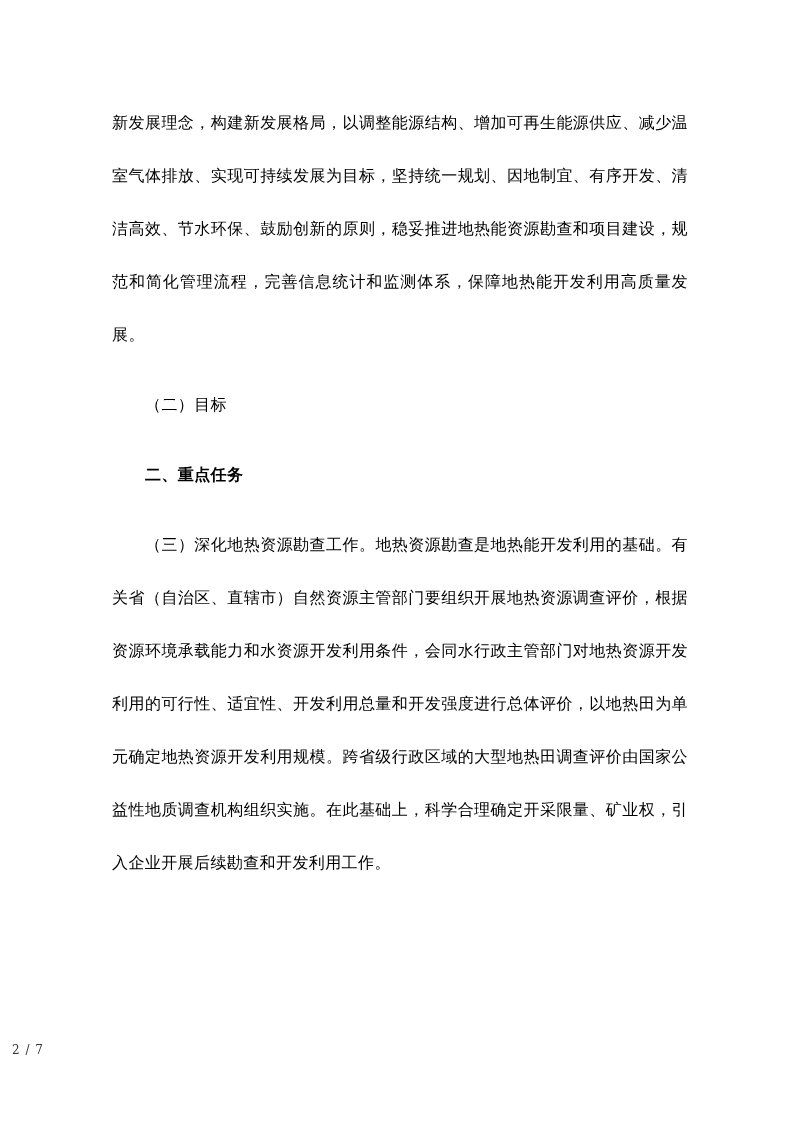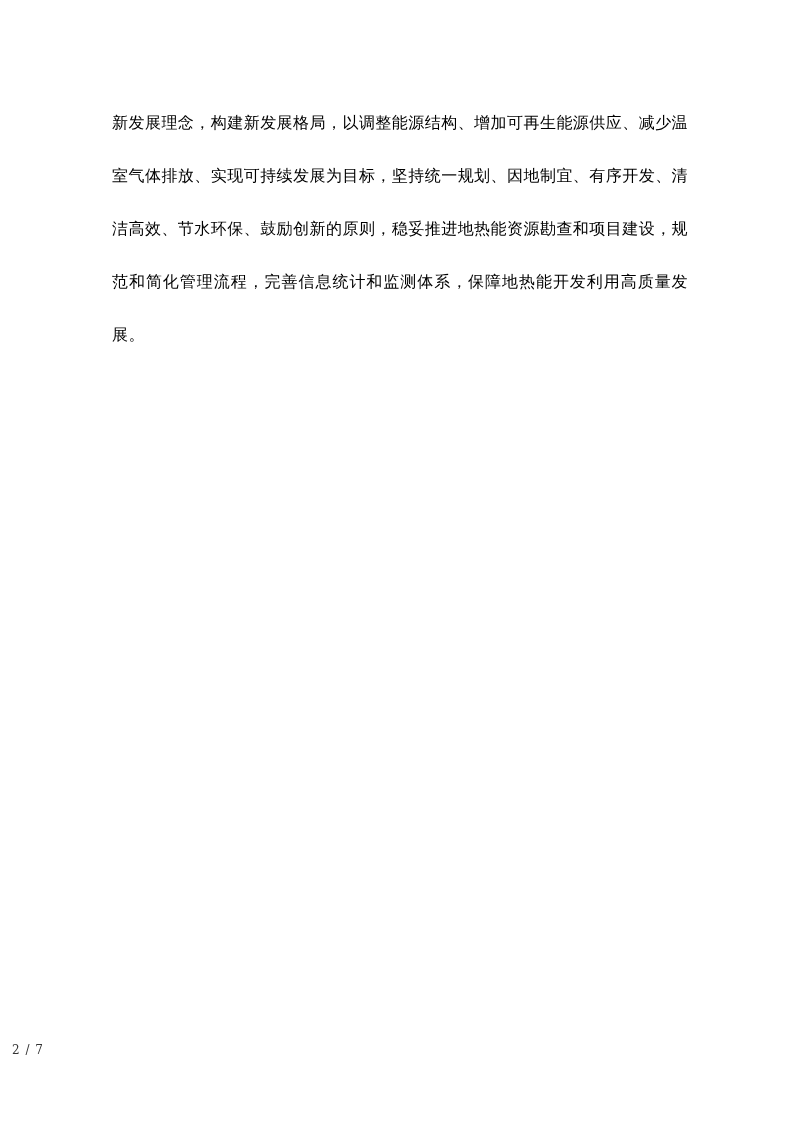--- a/index.html
+++ b/index.html
@@ -49,15 +49,18 @@
     color: #333333;
     letter-spacing: 1px;
   }
 </style>
 </head>
 <body>
 
 <div class="page">
   <div class="doc-content">
       <p class="body">新发展理念，构建新发展格局，以调整能源结构、增加可再生能源供应、减少温室气体排放、实现可持续发展为目标，坚持统一规划、因地制宜、有序开发、清洁高效、节水环保、鼓励创新的原则，稳妥推进地热能资源勘查和项目建设，规范和简化管理流程，完善信息统计和监测体系，保障地热能开发利用高质量发展。</p>
+      <p class="subheading indent">（二）目标</p>
+      <p class="heading indent">二、重点任务</p>
+      <p class="body indent">（三）深化地热资源勘查工作。地热资源勘查是地热能开发利用的基础。有关省（自治区、直辖市）自然资源主管部门要组织开展地热资源调查评价，根据资源环境承载能力和水资源开发利用条件，会同水行政主管部门对地热资源开发利用的可行性、适宜性、开发利用总量和开发强度进行总体评价，以地热田为单元确定地热资源开发利用规模。跨省级行政区域的大型地热田调查评价由国家公益性地质调查机构组织实施。在此基础上，科学合理确定开采限量、矿业权，引入企业开展后续勘查和开发利用工作。</p>
     </div>
   <div class="page-footer">2 / 7</div>
 </div>
 
 </body></html>

